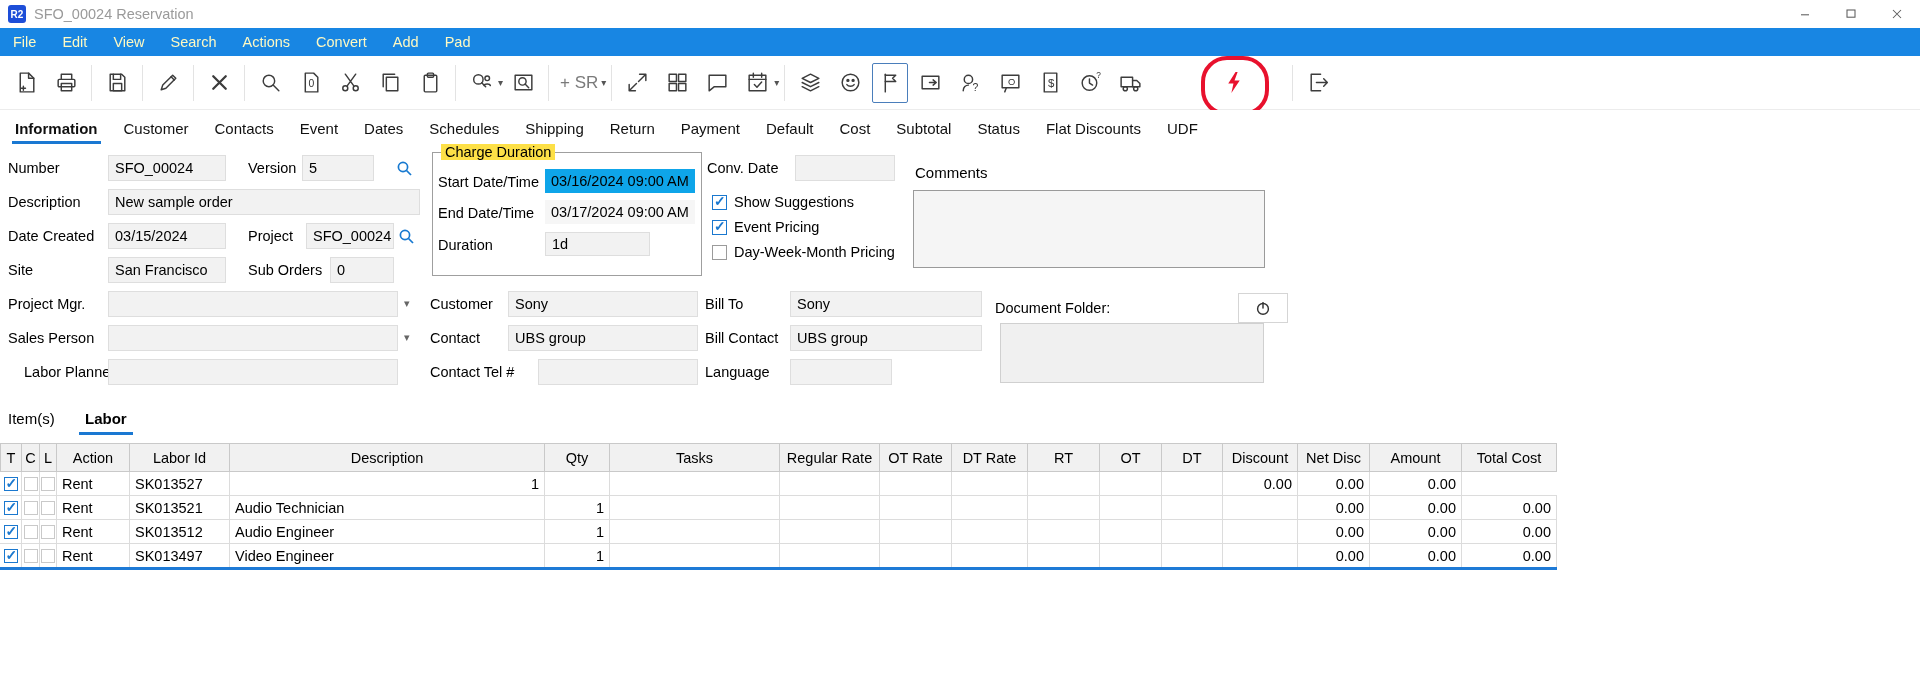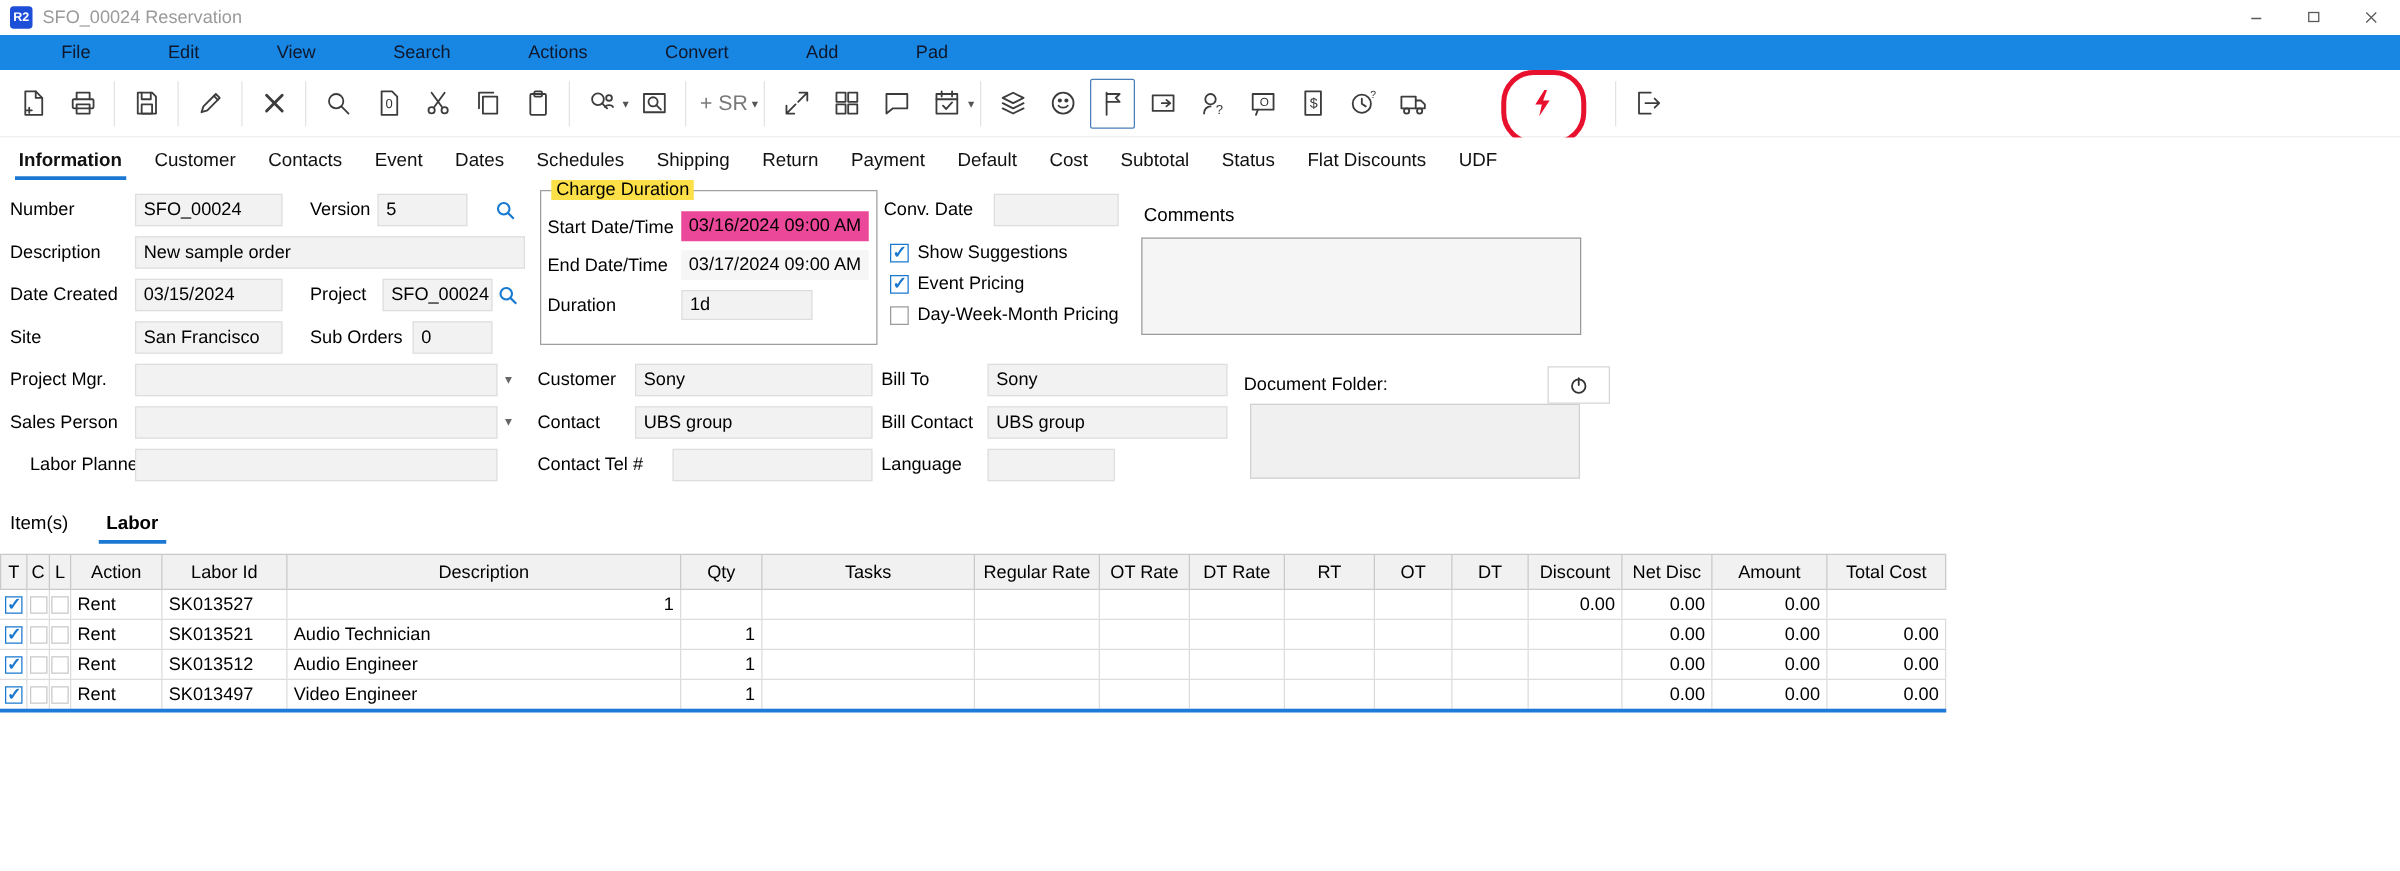--- a/index.html
+++ b/index.html
@@ -10,21 +10,21 @@
   .titlebar{position:absolute;top:0;left:0;right:0;height:28px;background:#fff;display:flex;align-items:center;}
   .appicon{width:18px;height:18px;margin-left:8px;border-radius:3px;background:#1d4ed8;color:#fff;
            font-size:10px;font-weight:bold;display:flex;align-items:center;justify-content:center;}
   .wtitle{margin-left:8px;color:#9a9a9a;font-size:14.5px;}
   .wincontrols{margin-left:auto;display:flex;height:28px;}
   .winbtn{width:46px;height:28px;display:flex;align-items:center;justify-content:center;background:none;border:none;padding:0;}
   .winbtn svg{width:16px;height:16px;stroke:#5a5a5a;fill:none;stroke-width:1.3;}
 
   
   .menubar{position:absolute;top:28px;left:0;right:0;height:28px;background:#1886e3;display:flex;align-items:center;}
-  .menuitem{color:#0f172a;font-size:14.5px;padding:0 13px;height:100%;display:flex;align-items:center;cursor:default;margin-left:36px;}
+  .menuitem{color:#fef9c3;font-size:14.5px;padding:0 13px;height:100%;display:flex;align-items:center;cursor:default;}
 
   
   .toolbar{position:absolute;top:56px;left:0;right:0;height:53px;background:#fff;border-bottom:1px solid #ececec;
            display:flex;align-items:center;padding-left:6px;}
   .tbtn{width:36px;height:40px;background:none;border:none;display:flex;align-items:center;justify-content:center;margin:0 2px;padding:0;position:relative;}
   .tbtn svg{width:25px;height:25px;stroke:#3c3c3c;fill:none;stroke-width:1.4;stroke-linecap:round;stroke-linejoin:round;}
   .tbtn svg text{stroke:none;fill:#333;font-family:"Liberation Sans",sans-serif;}
   .sep{width:1px;height:36px;background:#e3e3e3;margin:0 5px;flex:none;}
   .caret{font-size:10px;color:#555;margin-left:-3px;align-self:center;}
   .flagsel{border:1px solid #4a7ebb;border-radius:2px;}
@@ -371,21 +371,21 @@
   <div class="input" style="left:108px;top:325px;width:290px;"></div>
   <span class="fcaret" style="left:404px;top:331px;">▾</span>
 
   <span class="lbl" style="left:24px;top:364px;">Labor Planner</span>
   <div class="input" style="left:108px;top:359px;width:290px;"></div>
 
   <div class="gbox" style="left:432px;top:152px;width:268px;height:122px;">
     <span class="gtitle">Charge Duration</span>
   </div>
   <span class="lbl" style="left:438px;top:174px;">Start Date/Time</span>
-  <div class="input" style="left:545px;top:169px;width:150px;height:24px;border:none;background:#ec4899;">03/16/2024 09:00 AM</div>
+  <div class="input" style="left:545px;top:169px;width:150px;height:24px;border:none;background:#0ea5e9;">03/16/2024 09:00 AM</div>
   <span class="lbl" style="left:438px;top:205px;">End Date/Time</span>
   <div class="input" style="left:545px;top:200px;width:150px;height:24px;border:none;background:#f6f6f6;">03/17/2024 09:00 AM</div>
   <span class="lbl" style="left:438px;top:237px;">Duration</span>
   <div class="input" style="left:545px;top:232px;width:105px;height:24px;">1d</div>
 
   <span class="lbl" style="left:707px;top:160px;">Conv. Date</span>
   <div class="input" style="left:795px;top:155px;width:100px;"></div>
 
   <div class="cbrow" style="left:712px;top:194px;">
     <span class="cb" data-checked="true"></span>

